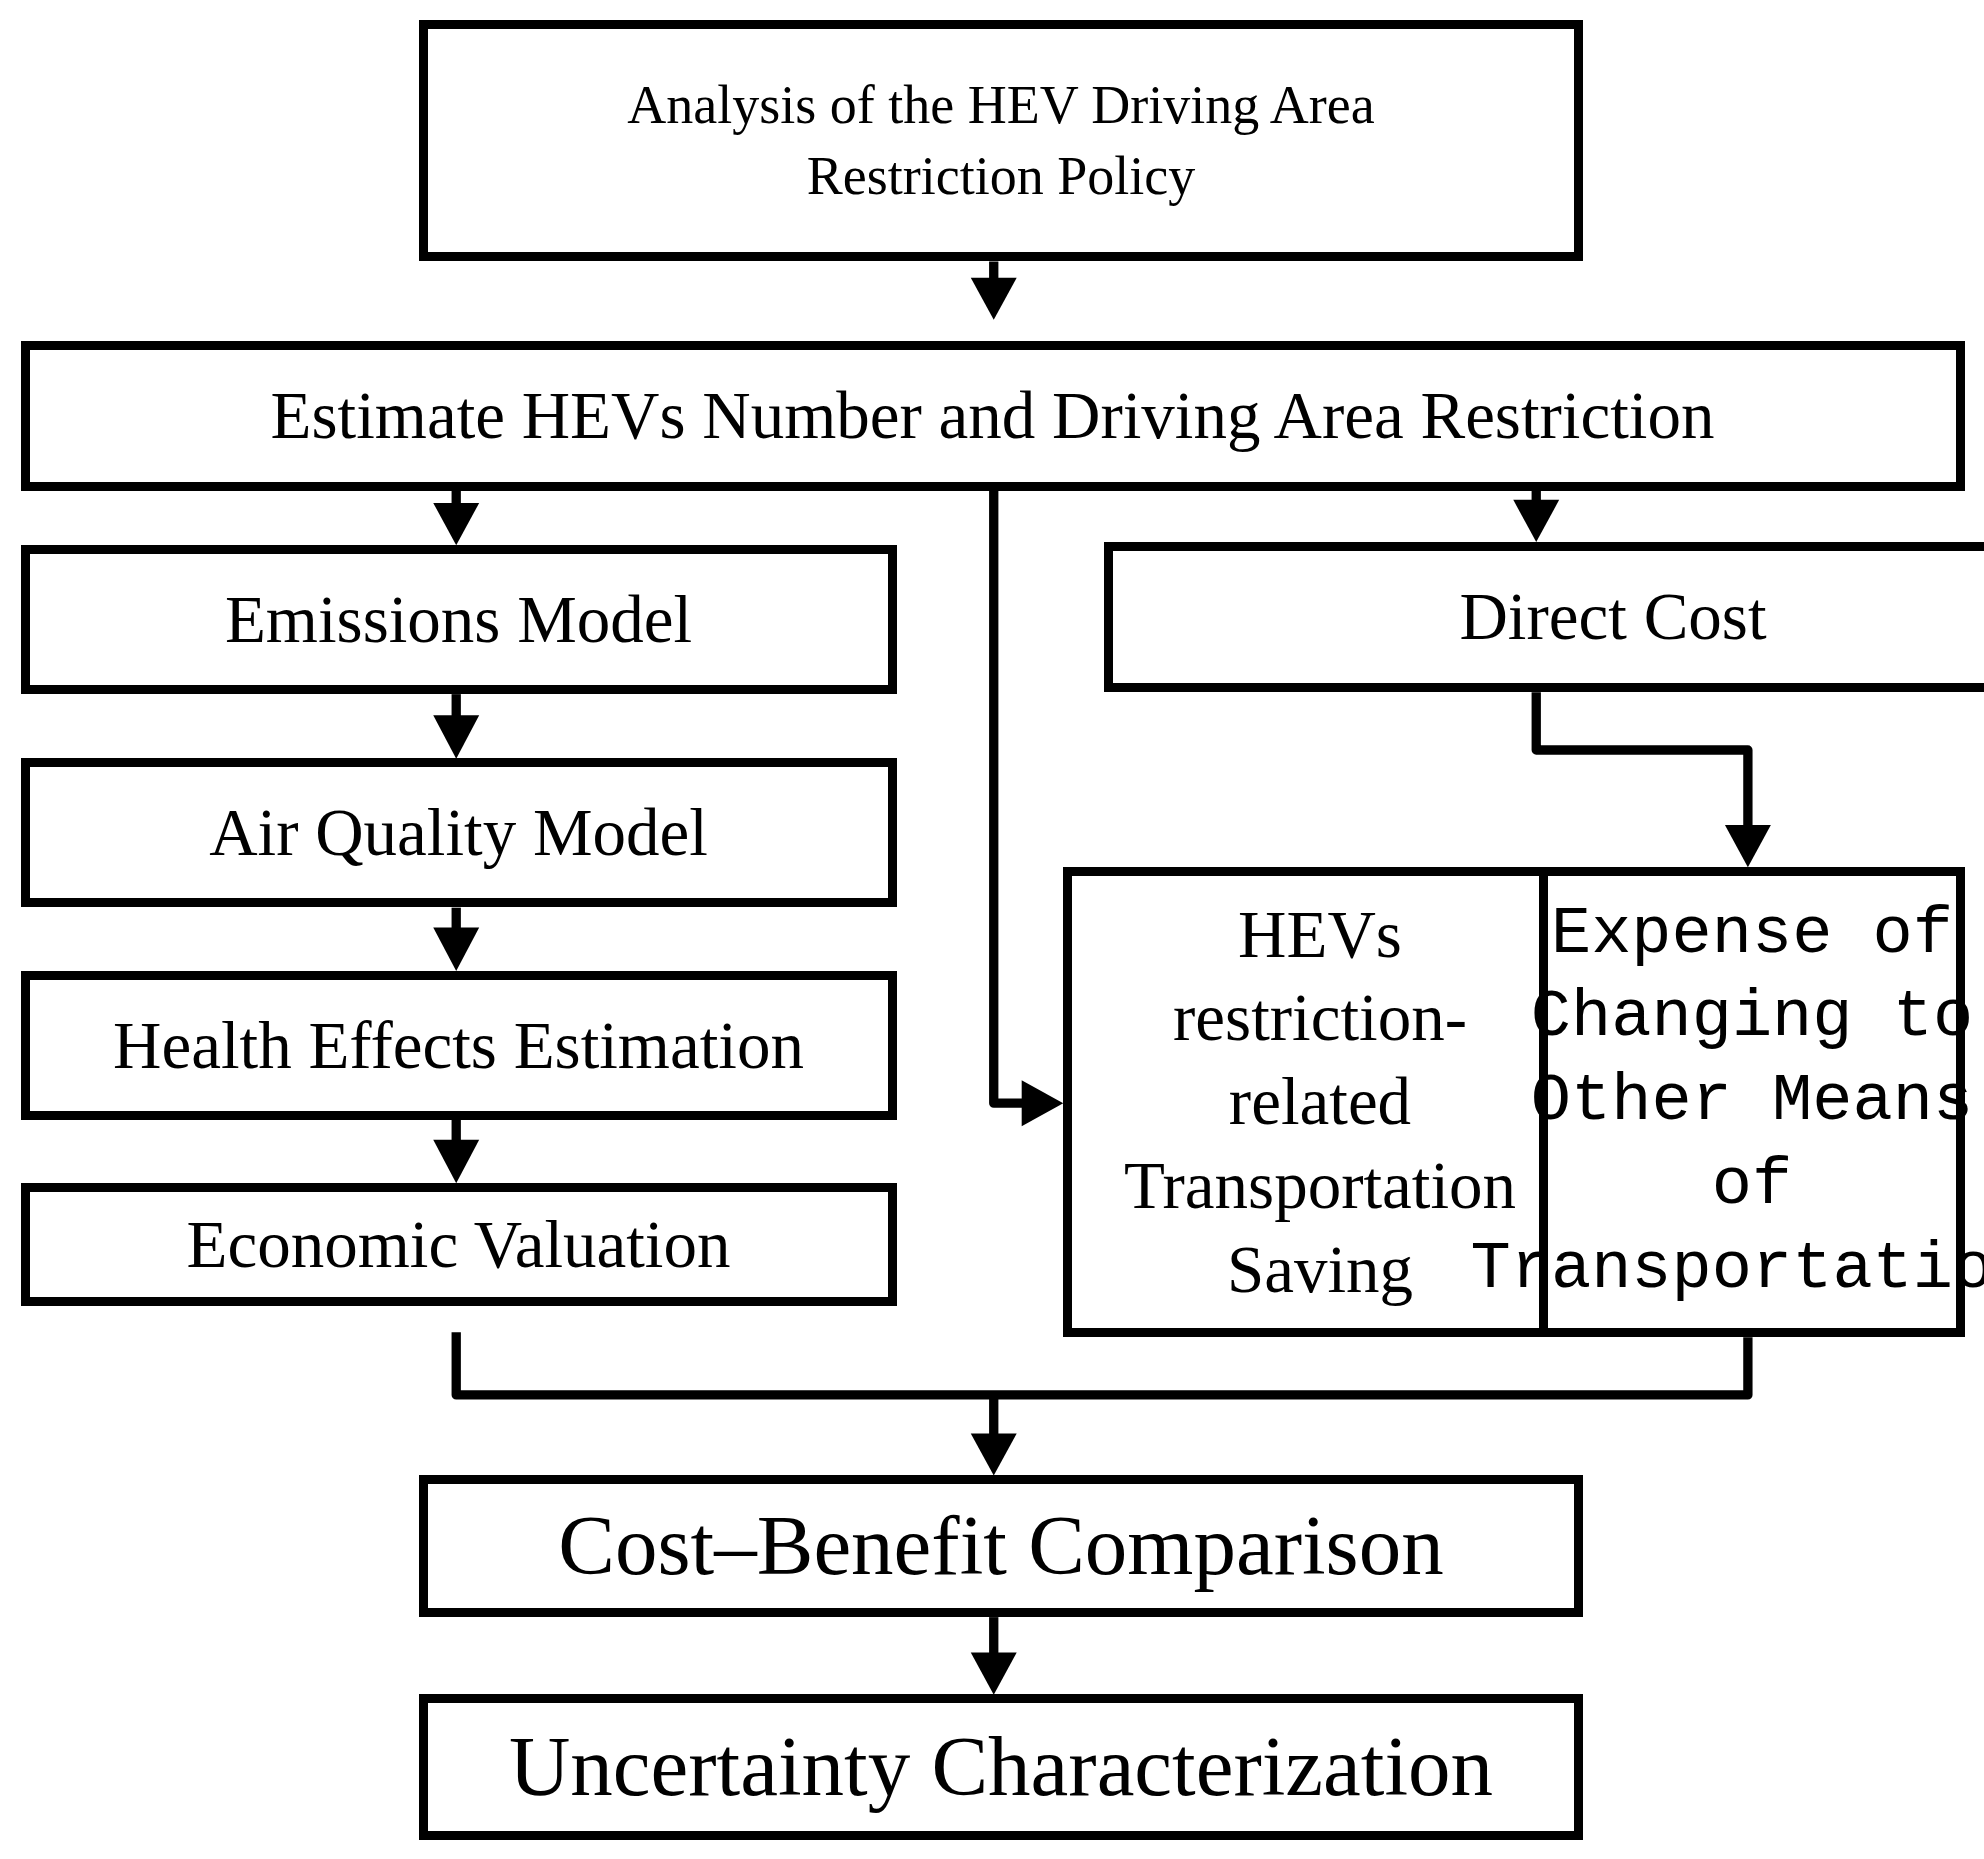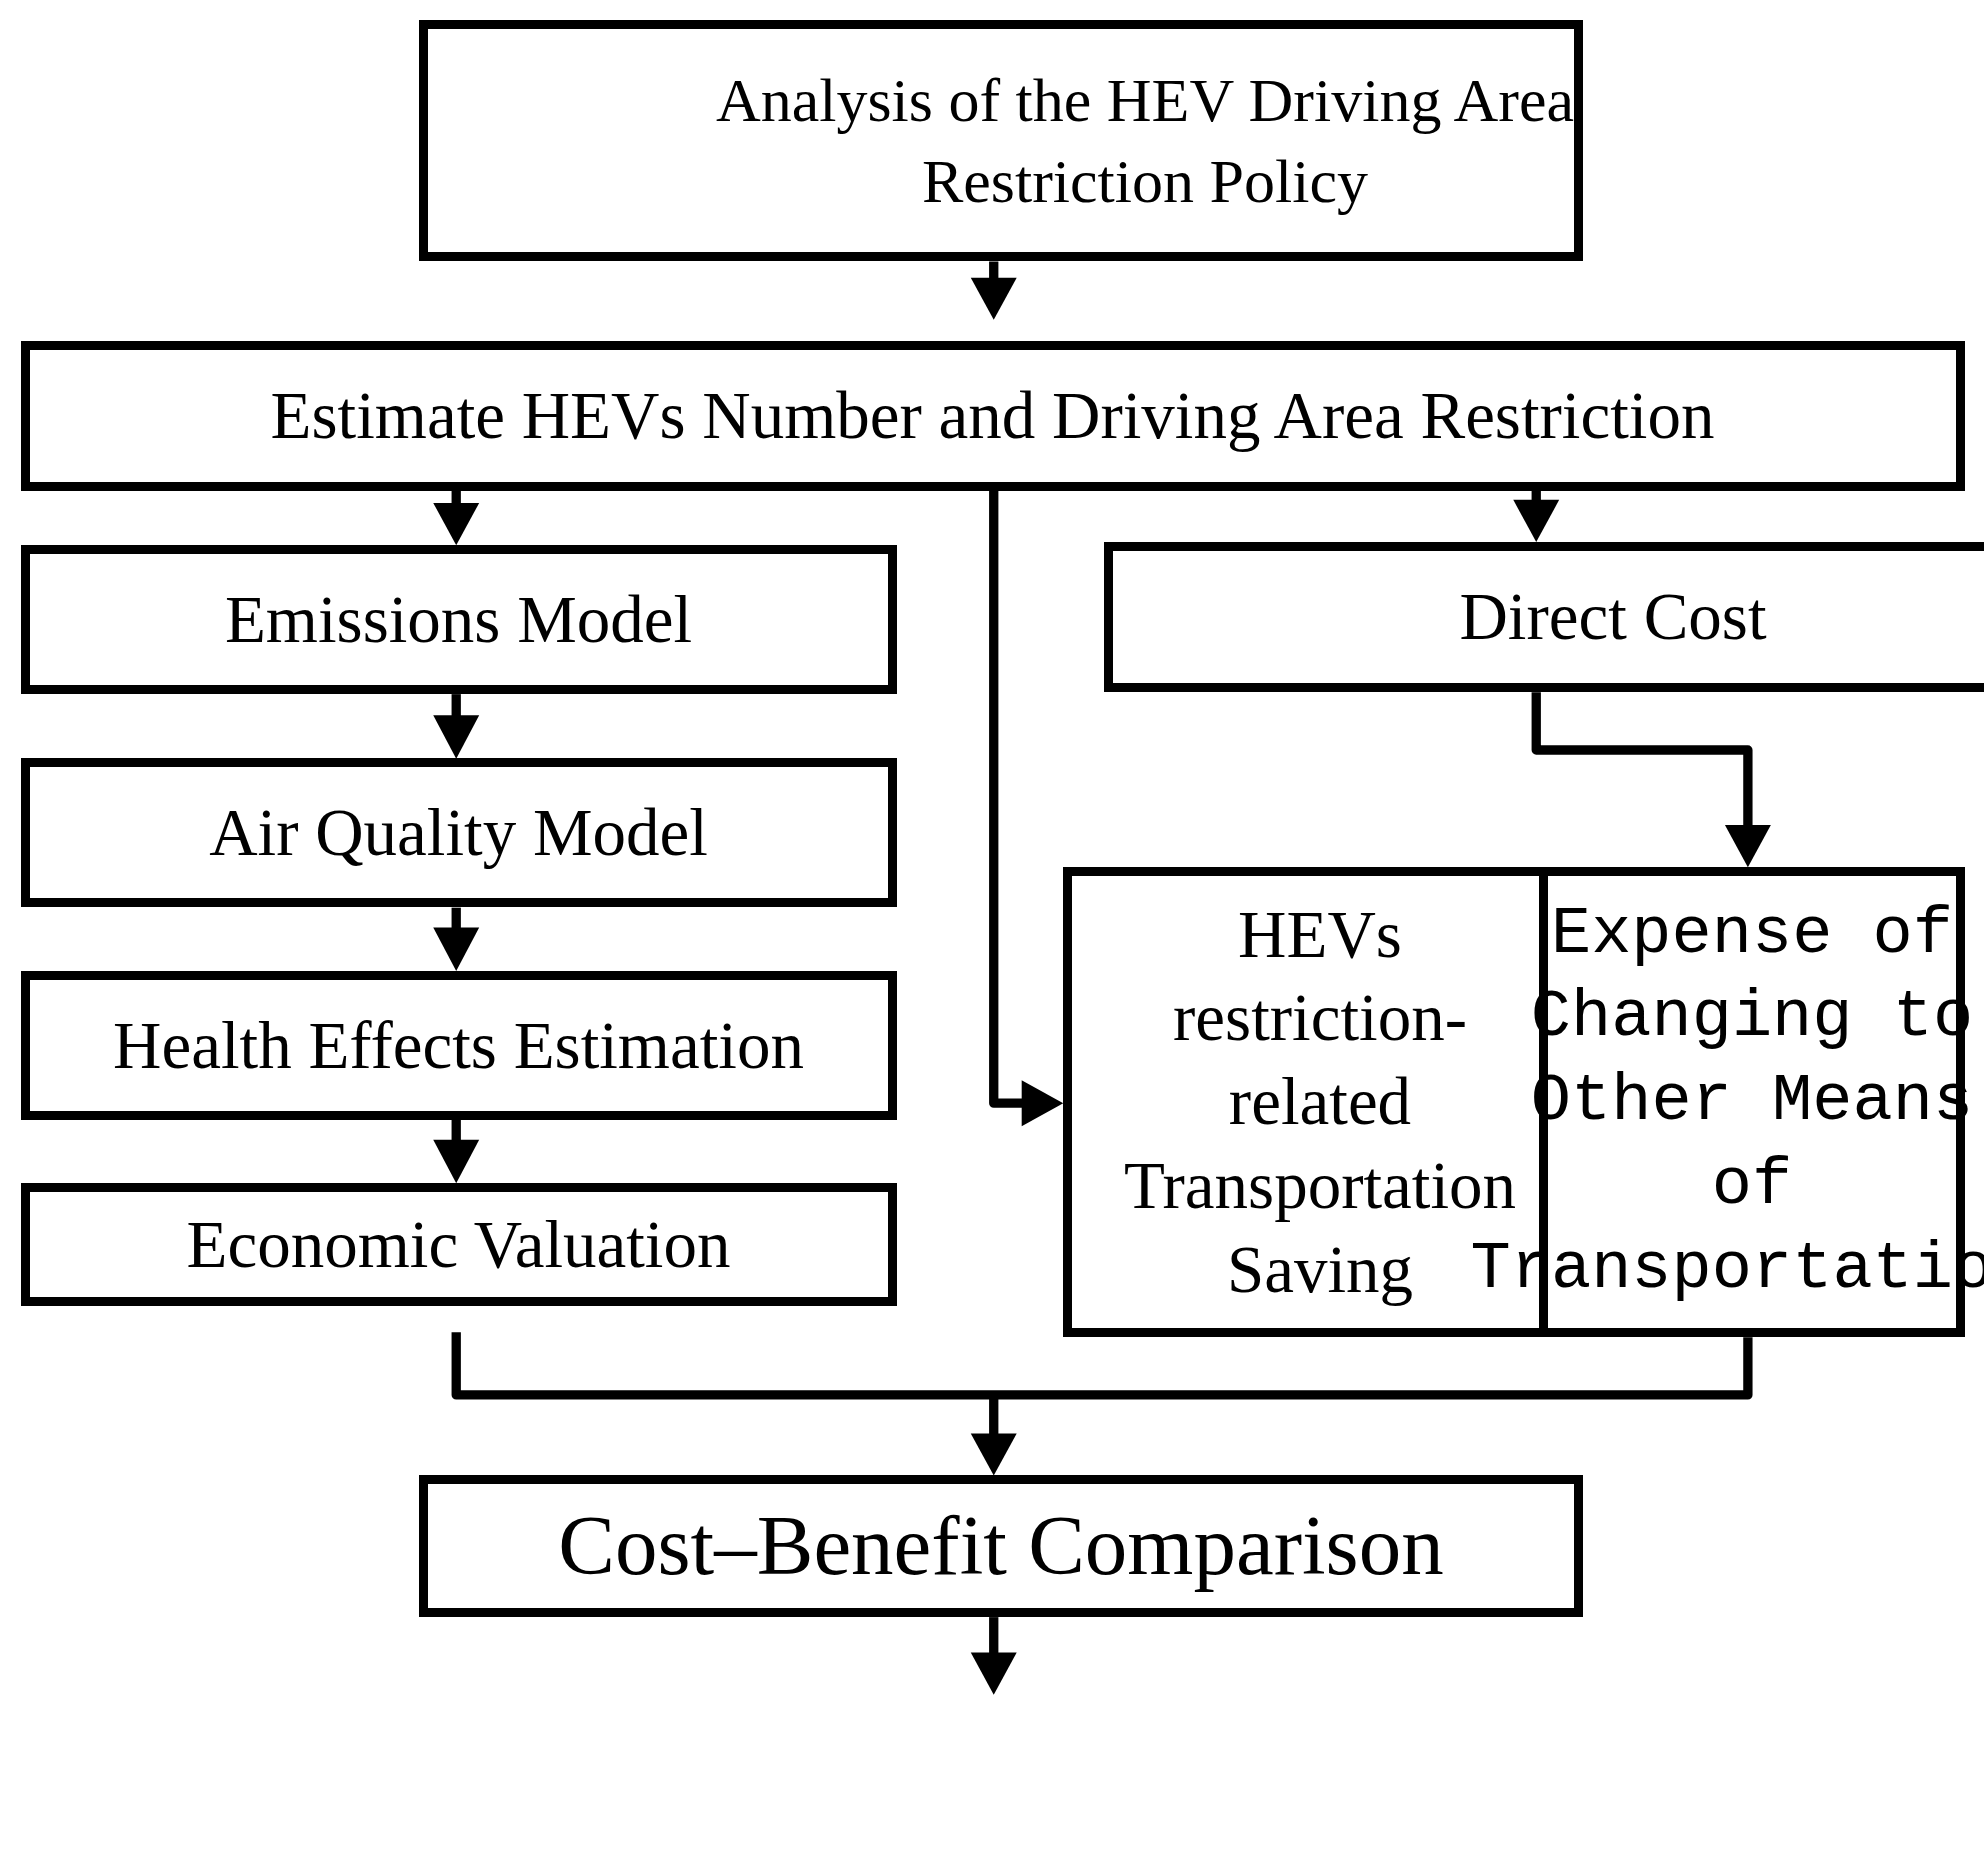--- a/index.html
+++ b/index.html
@@ -29,21 +29,21 @@
     background: #ffffff;
     display: flex;
     align-items: center;
     justify-content: center;
     text-align: center;
   }
   .node-label {
     white-space: pre;
     display: block;
   }
-  .fs-title   { font-size: 62px; line-height: 1.30; justify-content: flex-end; }
+  .fs-title   { font-size: 54px; line-height: 1.30; }
   .fs-big     { font-size: 85px; line-height: 1.15; }
   .fs-mid     { font-size: 67px; line-height: 1.12; }
   .fs-multi   { font-size: 67px; line-height: 1.25; }
 
   
   .n-policy      { left: 419px;  top: 20px;   width: 1164px; height: 241px; }
   .n-estimate    { left: 20.5px;   top: 320px;  width: 1944px; height: 150px; margin-top: 21px; }
   .n-emissions   { left: 20.5px;   top: 545px;  width: 876px; height: 149px; }
   .n-airquality  { left: 20.5px;   top: 758px; width: 876px; height: 149px; }
   .n-health      { left: 20.5px;   top: 971px; width: 876px; height: 149px; }
@@ -140,15 +140,18 @@
 Changing to
 Other Means
 of
 Transportation</span>
   </div>
 
   <div class="node n-costbenefit fs-big">
     <span class="node-label">Cost–Benefit Comparison</span>
   </div>
 
+  <div class="node n-uncertainty fs-big">
+    <span class="node-label">Uncertainty Characterization</span>
+  </div>
 
 </div>
 
 
 </body></html>

